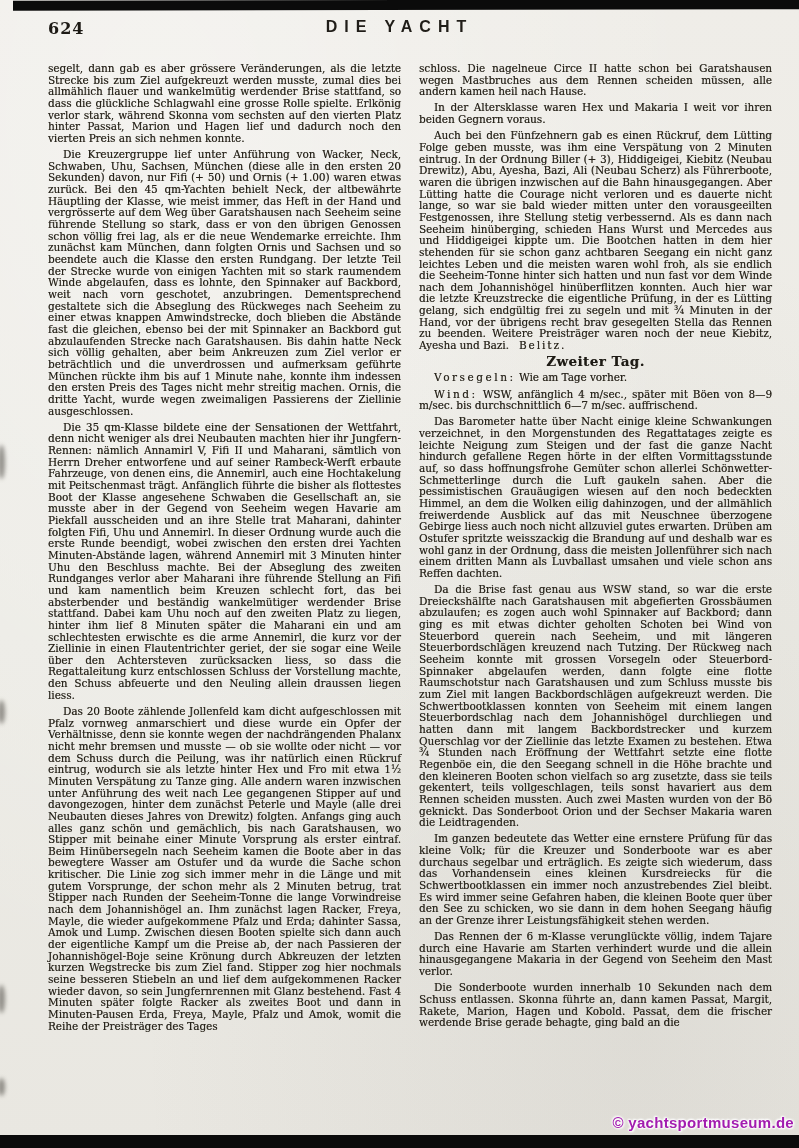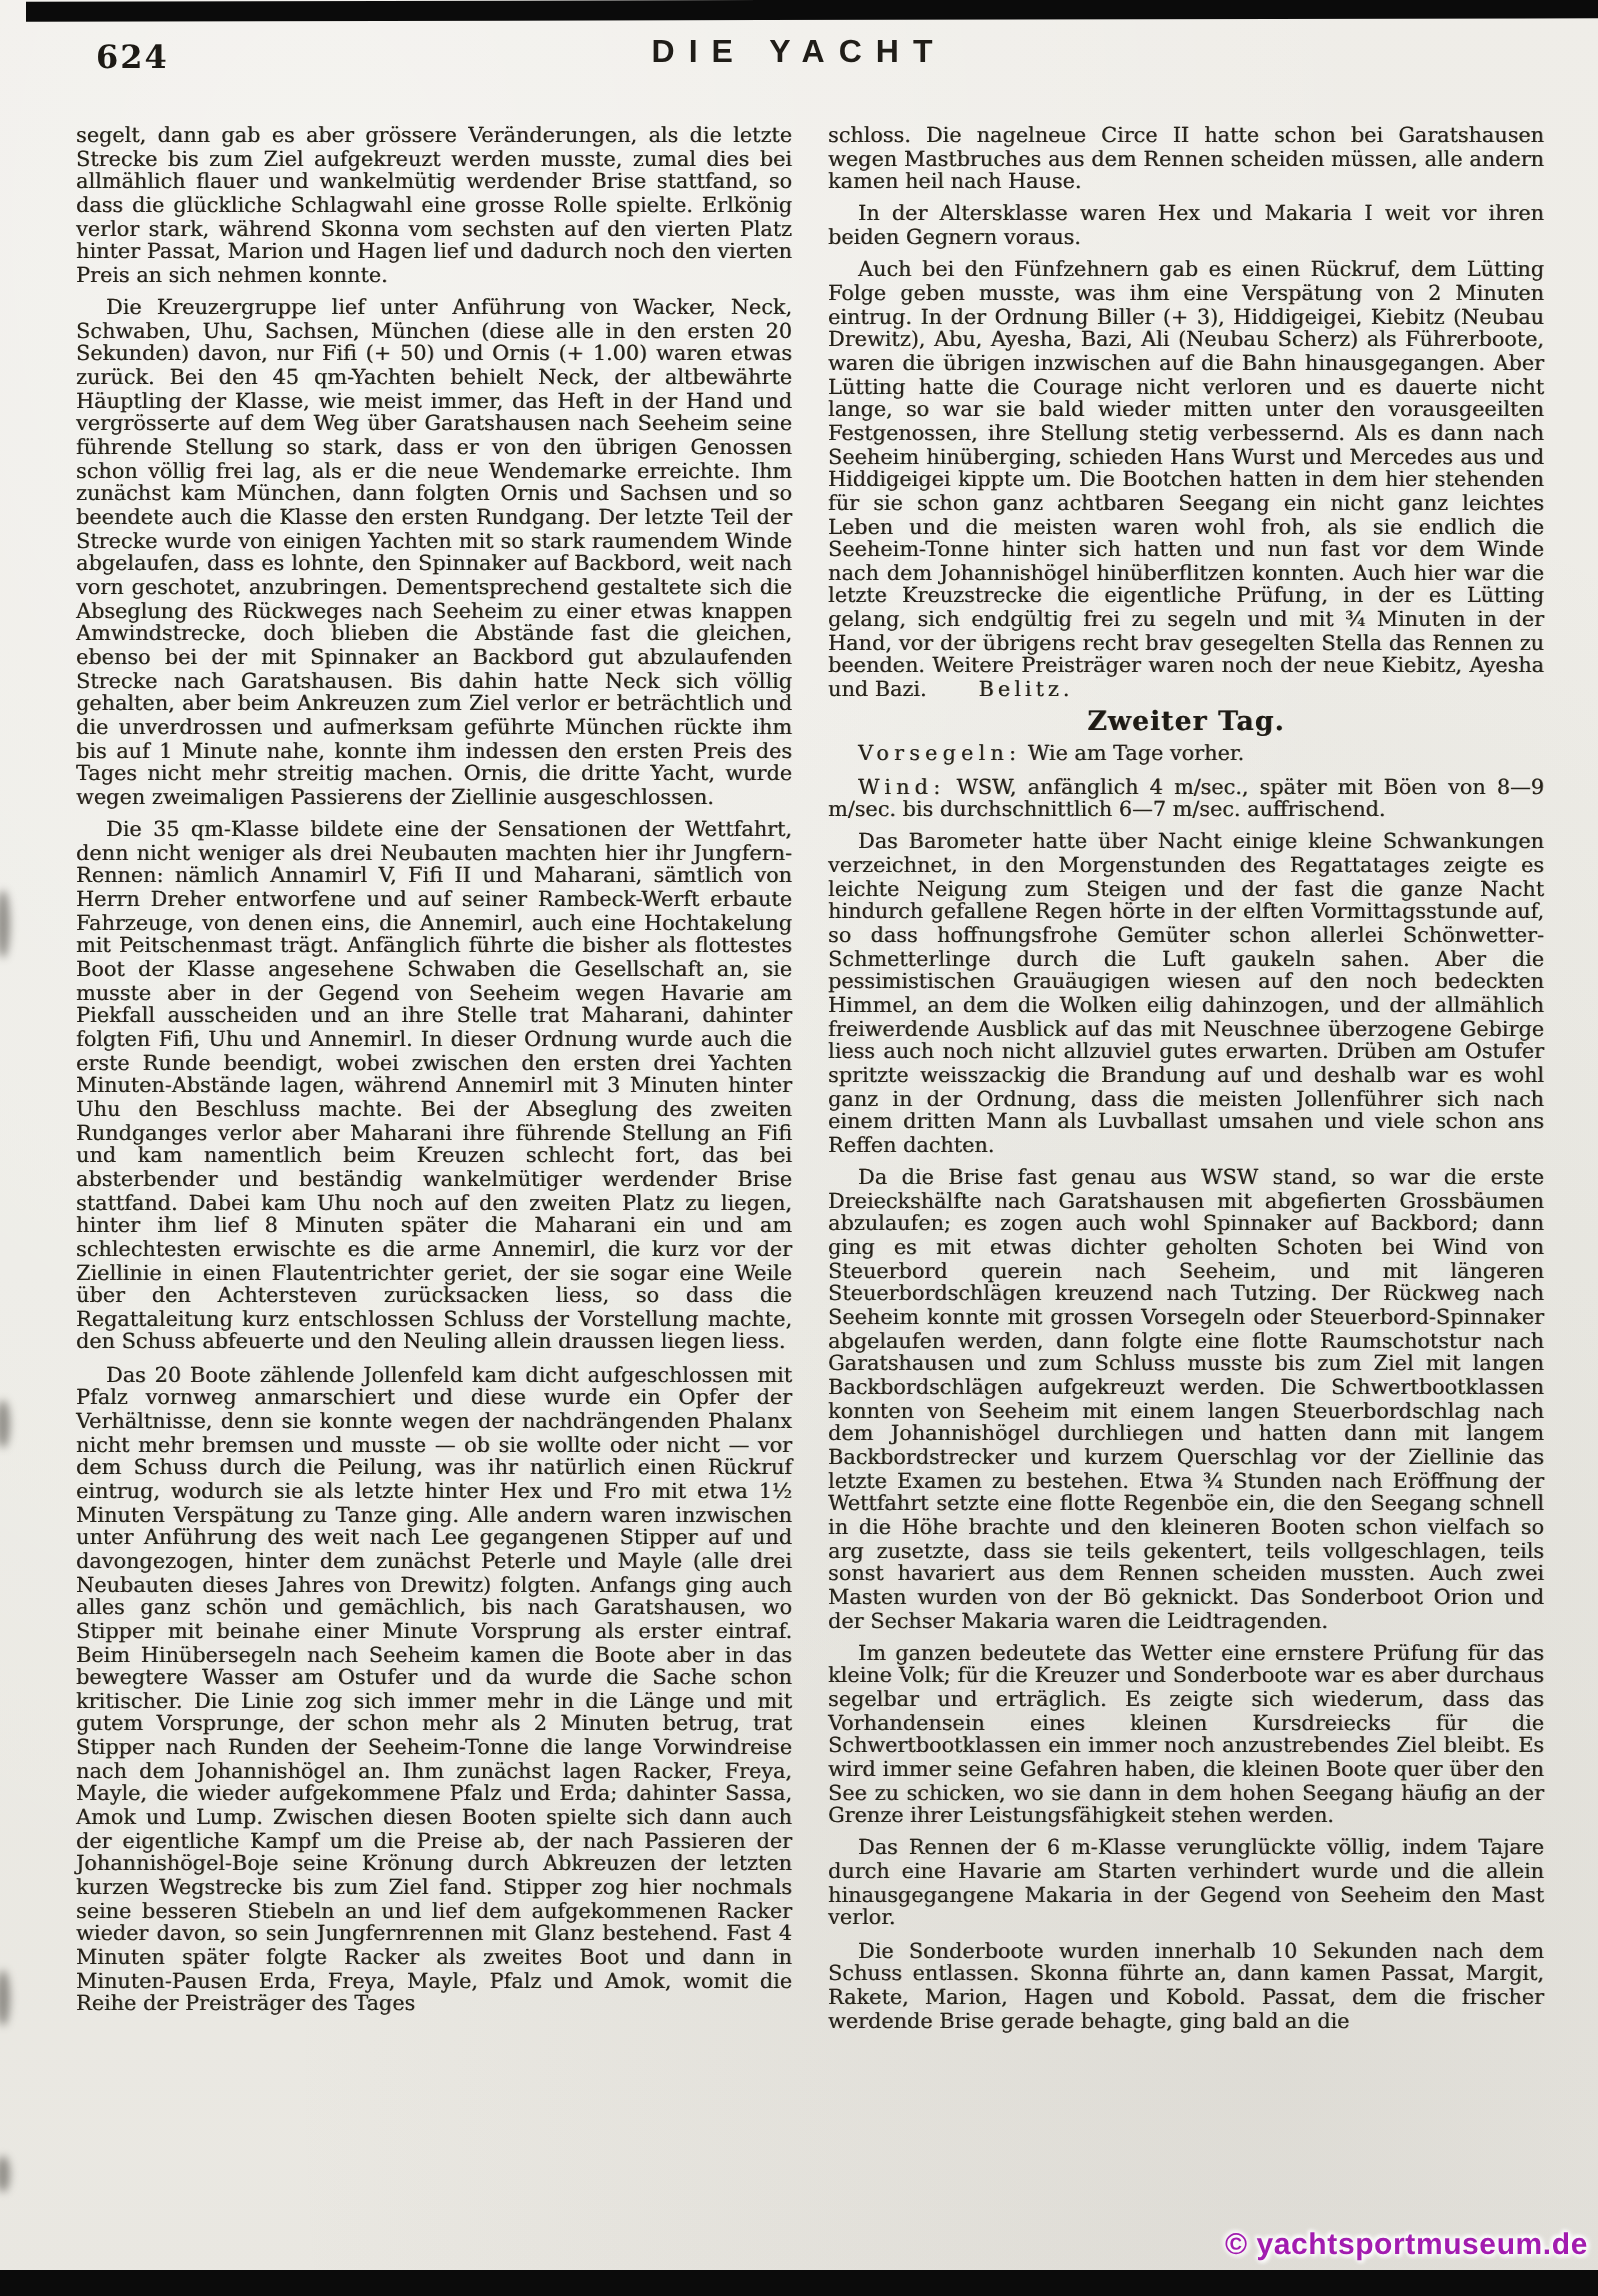--- a/index.html
+++ b/index.html
@@ -12,31 +12,31 @@
     font-family:"DejaVu Serif", serif;
   }
   .scan-bar-top { position:absolute; top:0; left:13px; right:0; height:10px; background:#0b0b0b; transform:skewY(-0.12deg); }
   .scan-bar-bottom { position:absolute; bottom:0; left:0; right:0; height:13px; background:#0b0b0b; }
   .smudge { position:absolute; left:-2px; width:7px; background:#45423c; filter:blur(2.2px); border-radius:50%; opacity:.55; }
 
   .page-header { position:absolute; top:16px; left:0; right:0; height:28px; }
   .page-number { position:absolute; left:48px; top:3px; font-weight:bold; font-size:16px; letter-spacing:1px; color:#1d1a15; }
   .masthead { text-align:center; font-family:"Liberation Sans", sans-serif; font-weight:bold; font-size:16px; letter-spacing:7px; color:#201d18; padding-top:2px; }
 
-  .columns { position:absolute; top:63px; left:38px; right:27px; display:flex; gap:18px; }
+  .columns { position:absolute; top:63px; left:48px; right:27px; display:flex; gap:18px; }
   .col { flex:1 1 0; text-align:justify; font-size:10.4px; line-height:11.65px; color:#262219;
          text-shadow:0.3px 0 0 rgba(38,34,25,0.55); hyphens:auto; -webkit-hyphens:auto; }
   .col p { margin:0 0 4.5px 0; }
   .col p.indent { text-indent:15px; }
   .col p.noindent { text-indent:0; }
 
   .h-day { text-align:center; font-weight:bold; font-size:13.4px; margin:8px 0 3px 0; text-indent:0; letter-spacing:0.5px; color:#1e1b15; }
   .h-title { text-align:center; font-weight:bold; font-size:12.6px; line-height:14.6px; margin:0 0 8px 0; text-indent:0; color:#1e1b15; }
   .sp-label { letter-spacing:2.6px; }
-  .signature { letter-spacing:2px; margin-left:26px; white-space:nowrap; }
+  .signature { letter-spacing:2px; margin-left:10px; white-space:nowrap; }
 
   .watermark { position:absolute; right:5px; bottom:17px;
     font-family:"Liberation Sans", sans-serif; font-weight:bold; font-size:15px; letter-spacing:0.3px;
     color:#a21caf;
     text-shadow:0 0 2px #ffffff, 0 0 3px #ffffff, 1px 1px 2px #ffffff, -1px -1px 2px #ffffff, 1px 0 3px rgba(255,255,255,.9);
   }
 </style>
 </head>
 <body>
 

